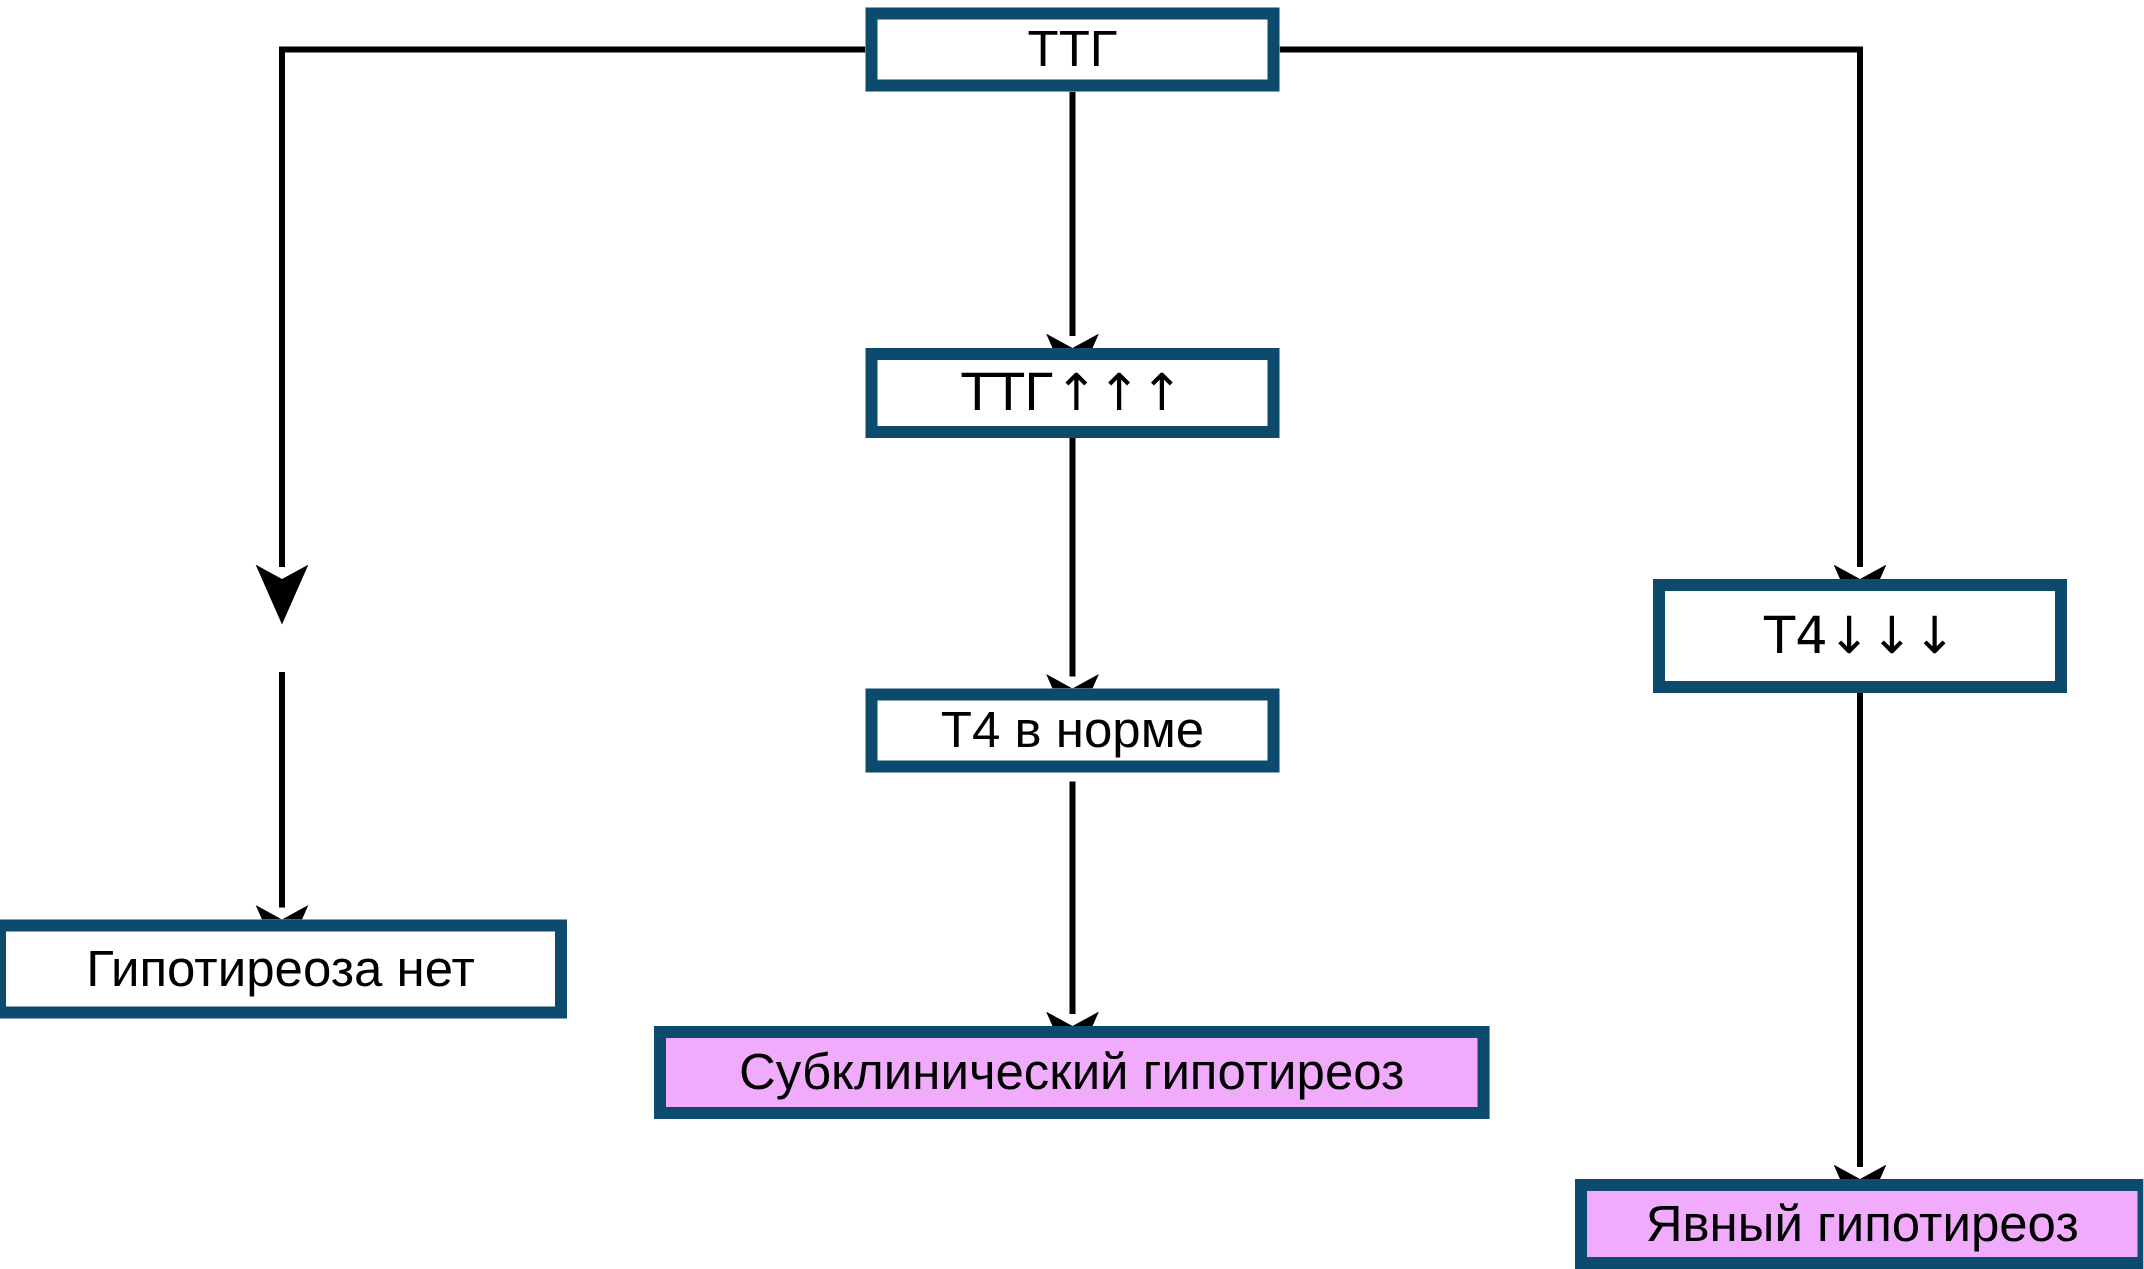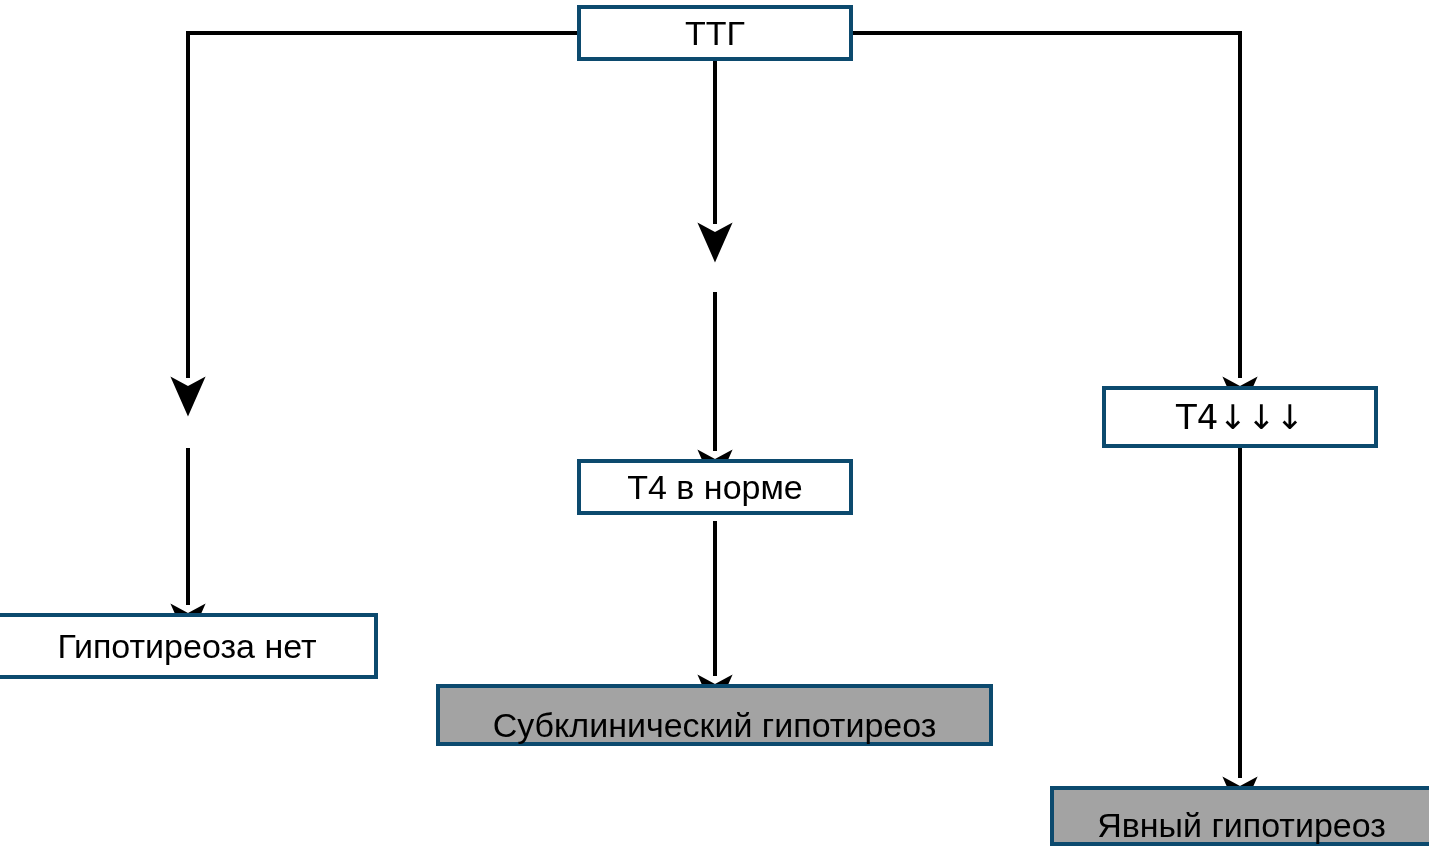--- a/index.html
+++ b/index.html
@@ -22,37 +22,36 @@
     position: absolute;
     left: 0;
     top: 0;
     width: 1429px;
     height: 846px;
     pointer-events: none;
   }
   .node {
     position: absolute;
     box-sizing: border-box;
-    border: 4px solid #0c4a6e;
+    border: 8px solid #0c4a6e;
     background: #ffffff;
     display: flex;
     align-items: center;
     justify-content: center;
     color: #000000;
     line-height: 1;
     white-space: nowrap;
   }
   .node .label {
     display: inline-block;
     font-size: 34px;
     letter-spacing: 0px;
   }
   .node.shaded {
-    background: #a3a3a3;
-    align-items: flex-end;
+    background: #f0abfc;
   }
   .node.arrowtext .label {
     font-size: 34px;
   }
   .arrowglyphs {
     font-family: "DejaVu Sans", sans-serif;
     font-size: 33px;
     letter-spacing: -1px;
   }
 </style>
@@ -99,30 +98,33 @@
 
   <div class="node" style="left:577px; top:5px; width:276px; height:56px;">
     <span class="label">ТТГ</span>
   </div>
 
 
   <div class="node" style="left:-4px; top:613px; width:382px; height:66px;">
     <span class="label">Гипотиреоза нет</span>
   </div>
 
+  <div class="node arrowtext" style="left:577px; top:232px; width:276px; height:60px;">
+    <span class="label arrowglyphs">ТТГ↑↑↑</span>
+  </div>
 
   <div class="node" style="left:577px; top:459px; width:276px; height:56px;">
     <span class="label">Т4 в норме</span>
   </div>
 
   <div class="node shaded" style="left:436px; top:684px; width:557px; height:62px;">
     <span class="label">Субклинический гипотиреоз</span>
   </div>
 
-  <div class="node arrowtext" style="left:1102px; top:386px; width:276px; height:62px;">
+  <div class="node arrowtext" style="left:1102px; top:386px; width:276px; height:76px;">
     <span class="label arrowglyphs">Т4↓↓↓</span>
   </div>
 
   <div class="node shaded" style="left:1050px; top:786px; width:383px; height:60px;">
     <span class="label">Явный гипотиреоз</span>
   </div>
 
 </div>
 
 </body></html>

